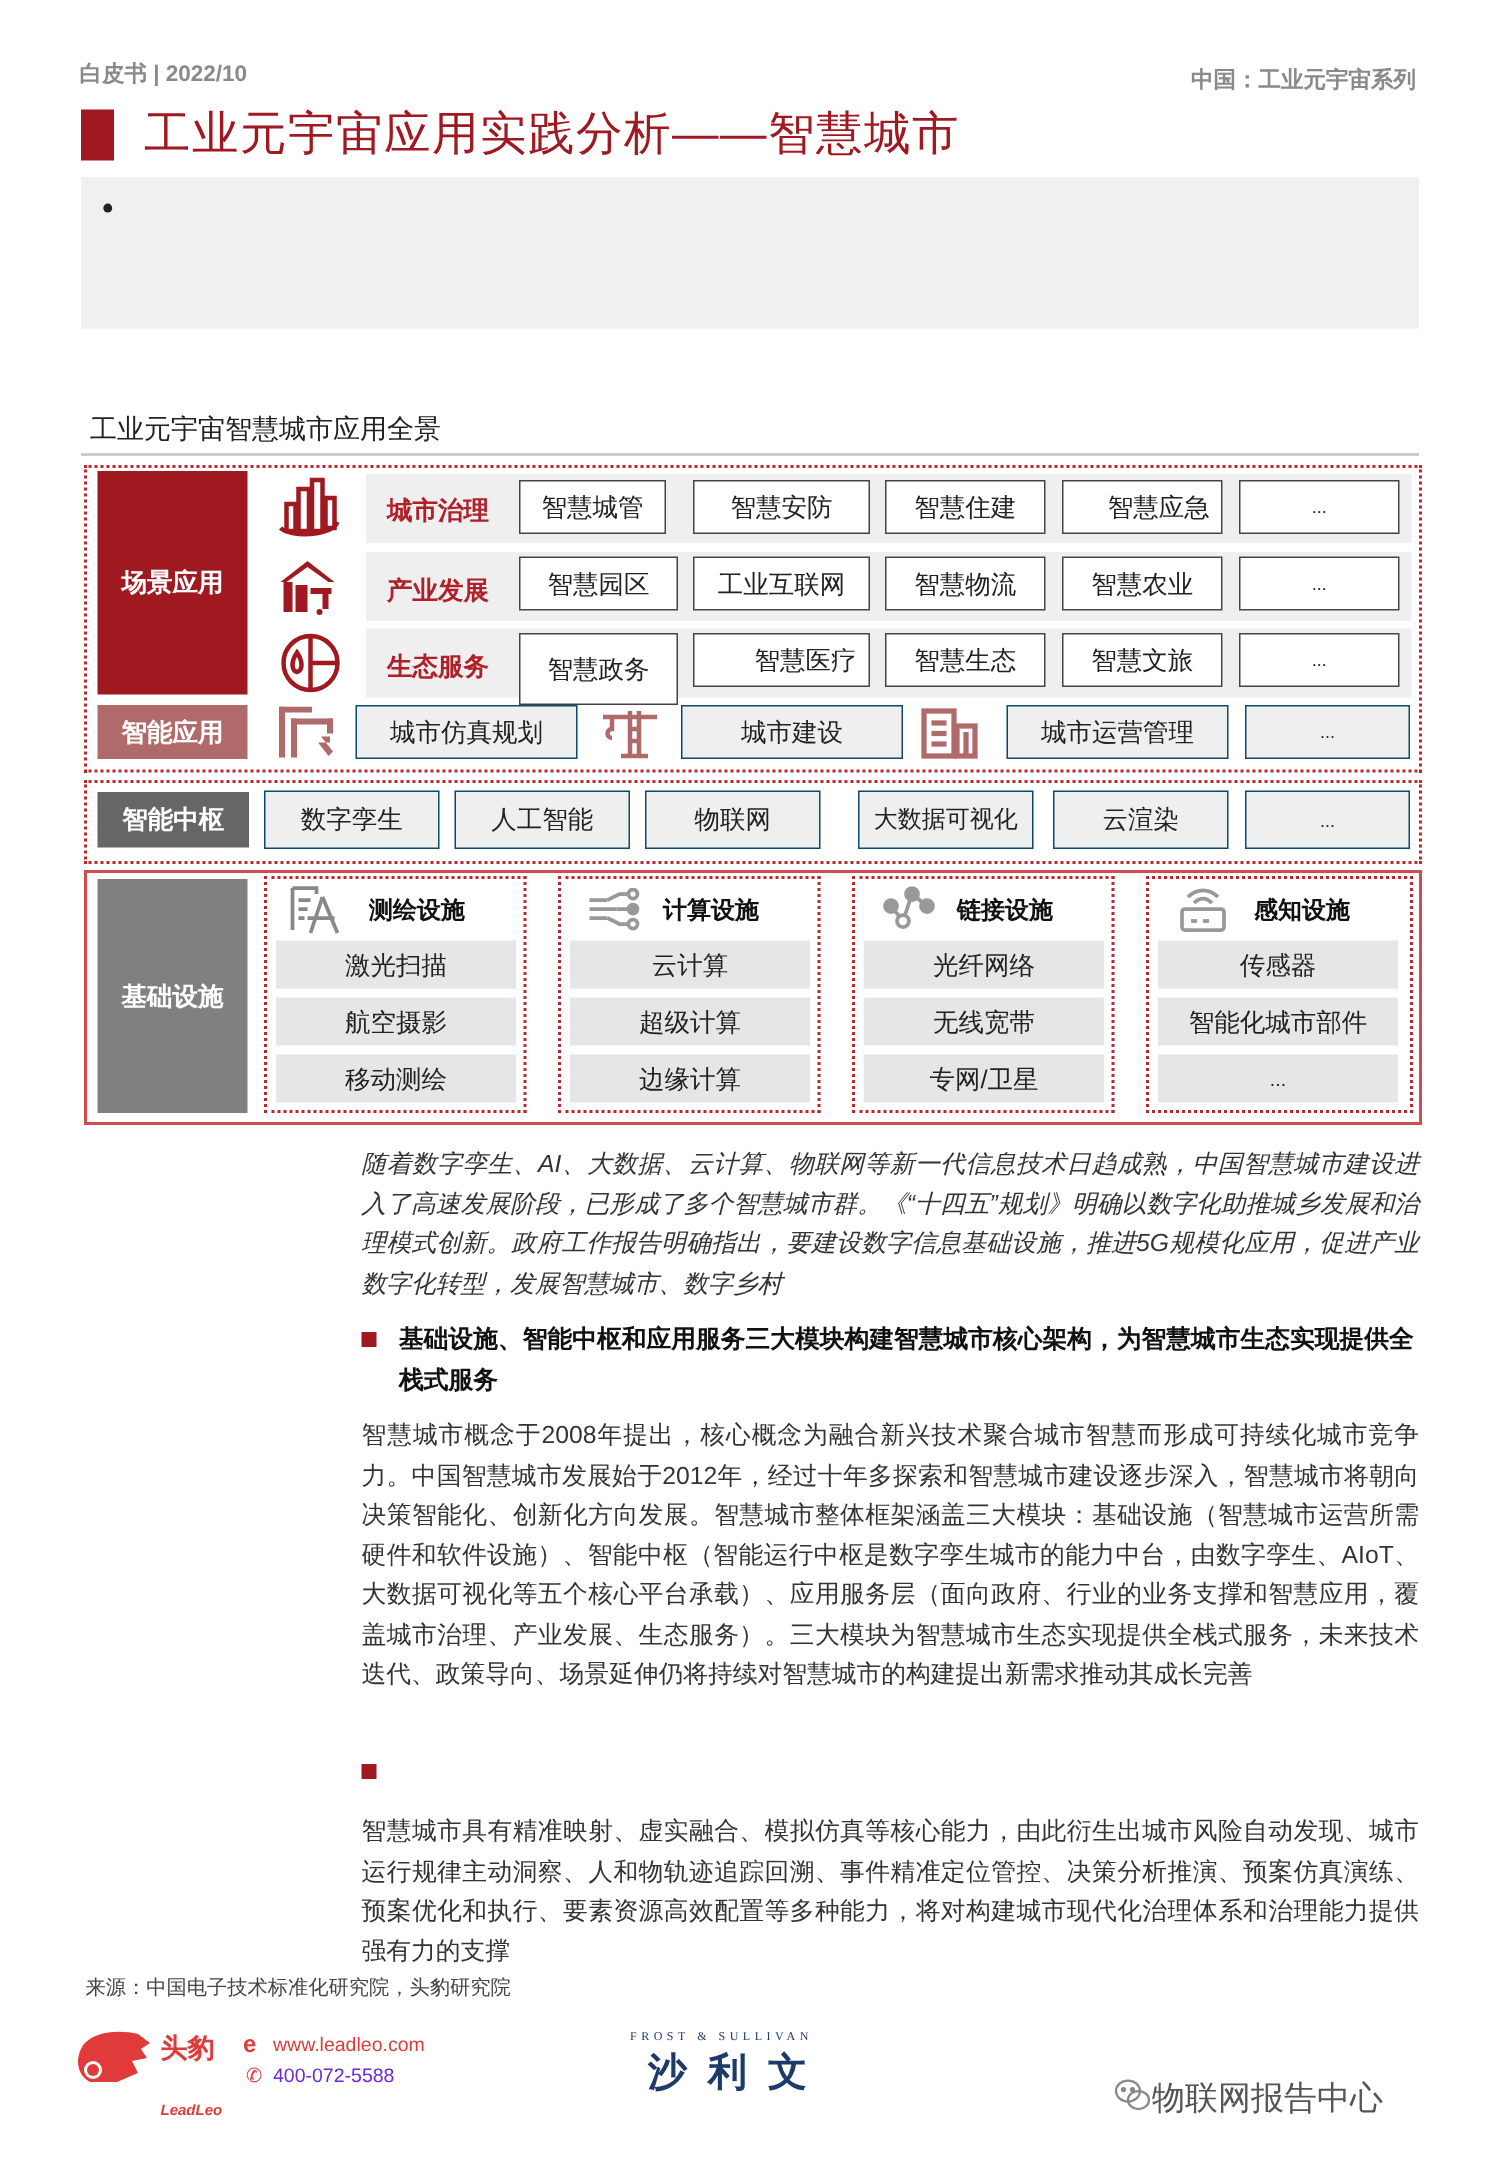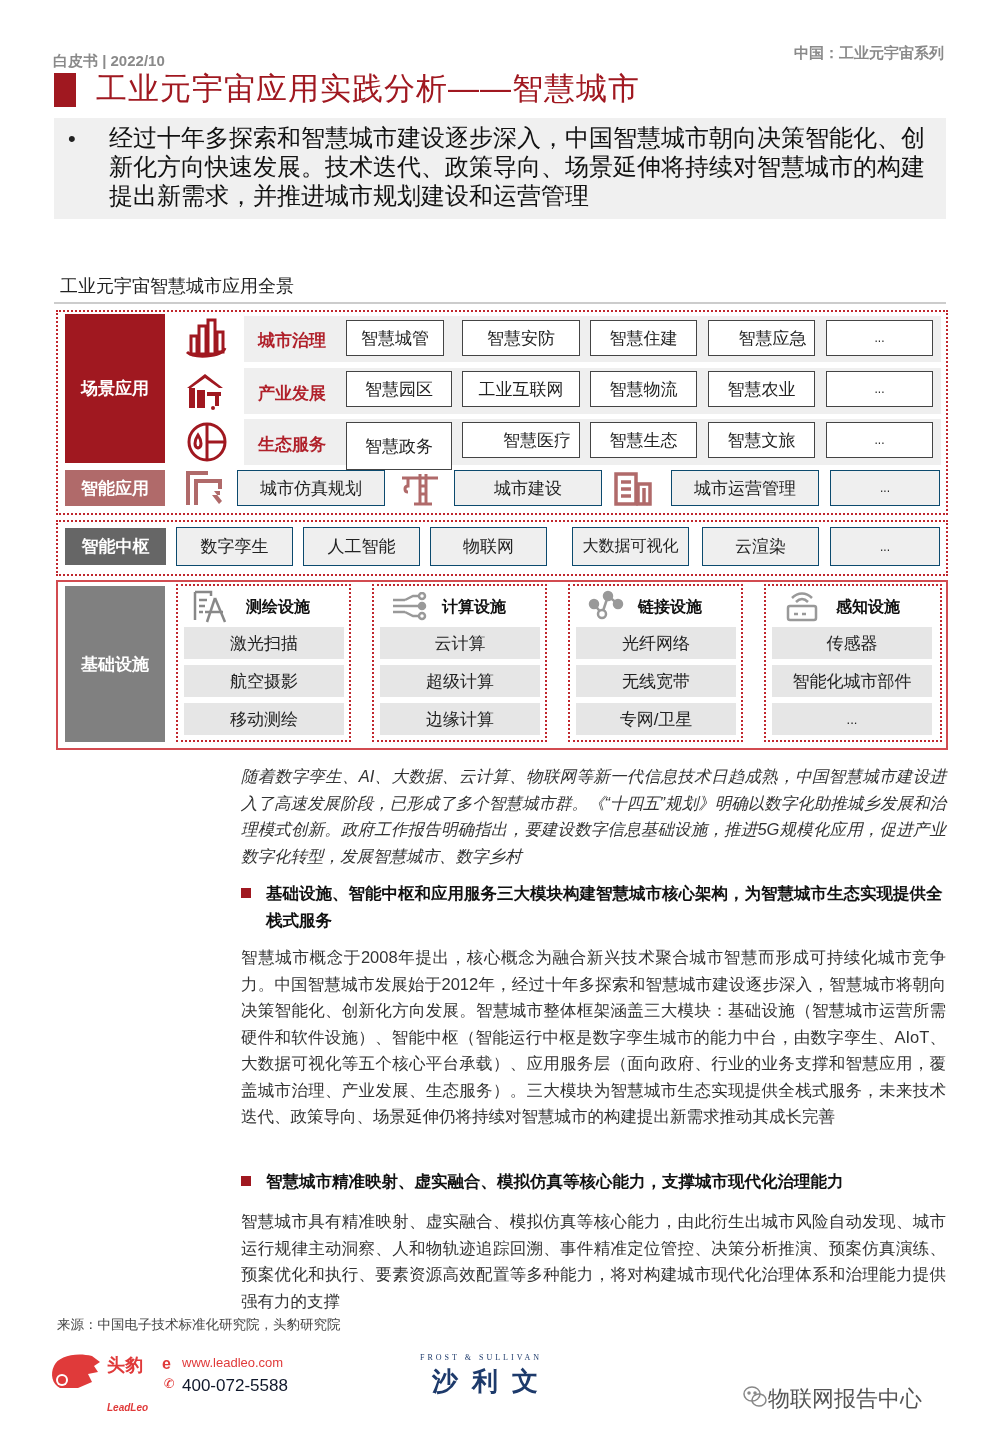--- a/index.html
+++ b/index.html
@@ -1,18 +1,18 @@
 <!DOCTYPE html>
 <html><head>
 <meta charset="utf-8">
 <style>
   * { box-sizing: border-box; margin: 0; padding: 0; }
   body { width: 1000px; height: 1444px; background: #fff; font-family: "Liberation Sans", "DejaVu Sans", sans-serif; color: #222; position: relative; overflow: hidden; }
   .abs { position: absolute; }
-  .hdr-left { left: 53px; top: 40px; font-size: 15px; font-weight: bold; color: #8a8a8a; margin-top: 12px; }
+  .hdr-left { left: 53px; top: 40px; font-size: 15px; font-weight: bold; color: #8a8a8a; }
   .hdr-right { right: 56px; top: 44px; font-size: 15px; font-weight: bold; color: #8a8a8a; }
   .title-bar { left: 54px; top: 73px; width: 22px; height: 34px; background: #a01820; }
   .title { left: 96px; top: 68px; font-size: 31px; color: #a01820; letter-spacing: 1px; }
   .summary { left: 54px; top: 118px; width: 892px; height: 101px; background: #f0f0f0; }
   .summary .bullet { position: absolute; left: 14px; top: 8px; font-size: 22px; }
   .summary .txt { position: absolute; left: 55px; top: 5px; width: 820px; font-size: 24px; line-height: 29px; color: #111; }
   .fig-title { left: 60px; top: 274px; font-size: 18px; color: #222; }
   .fig-rule { left: 54px; top: 302px; width: 892px; height: 2px; background: #ccc; }
 
   .dotbox { position: absolute; border: 2px dotted #c0272d; }
@@ -31,37 +31,36 @@
   .para { position: absolute; left: 241px; width: 705px; font-size: 16.5px; line-height: 26.5px; color: #333; text-align: justify; }
   .para.italic { font-style: italic; }
   .sub-h { position: absolute; left: 241px; width: 705px; font-size: 16.5px; line-height: 27px; font-weight: bold; color: #111; padding-left: 25px; }
   .sub-h .sq { position: absolute; left: 0; top: 8px; width: 10px; height: 10px; background: #a01820; }
   .source { left: 57px; top: 1316px; font-size: 13.5px; color: #444; }
 
   .footer-logo1 { left: 48px; top: 1352px; }
   .leadleo-name { left: 107px; top: 1353px; font-size: 18px; font-weight: bold; color: #e03a3a; }
   .leadleo-sub { left: 107px; top: 1378px; font-size: 10px; font-weight: bold; font-style: italic; color: #e03a3a; margin-top: 24px; }
   .leadleo-web { left: 182px; top: 1355px; font-size: 13px; color: #e03a3a; }
-  .leadleo-tel { left: 182px; top: 1376px; font-size: 17px; color: #0f172a; }
+  .leadleo-tel { left: 182px; top: 1376px; font-size: 13px; color: #6d28d9; }
   .frost-en { left: 420px; top: 1353px; font-size: 8px; letter-spacing: 3px; color: #1d3a6b; font-family: "Liberation Serif", serif; }
   .frost-cn { left: 432px; top: 1364px; font-size: 26px; font-weight: bold; letter-spacing: 14px; color: #1d3a6b; }
   .wechat { left: 768px; top: 1384px; font-size: 22px; color: #555; }
 </style>
 </head>
 <body>
 
 <div class="abs hdr-left">白皮书 | 2022/10</div>
 <div class="abs hdr-right">中国：工业元宇宙系列</div>
 
 <div class="abs title-bar"></div>
 <div class="abs title">工业元宇宙应用实践分析——智慧城市</div>
 
 <div class="abs summary">
   <span class="bullet">•</span>
-  <div class="txt">经过十年多探索和智慧城市建设逐步深入，中国智慧城市朝向决策智能化、创新化方向快速发展。技术迭代、政策导向、场景延伸将持续对智慧城市的构建提出新需求，并推进城市规划建设和运营管理</div>
 </div>
 
 <div class="abs fig-title">工业元宇宙智慧城市应用全景</div>
 <div class="abs fig-rule"></div>
 
 <div class="dotbox" style="left:56px;top:310px;width:892px;height:205px;"></div>
 
 <div class="lbl-block" style="left:65px;top:314px;width:100px;height:149px;background:#a01820;">场景应用</div>
 <div class="lbl-block" style="left:65px;top:470px;width:100px;height:36px;background:#b06a6a;">智能应用</div>
 
@@ -236,21 +235,20 @@
 <div class="para italic" style="top:763px;">随着数字孪生、AI、大数据、云计算、物联网等新一代信息技术日趋成熟，中国智慧城市建设进入了高速发展阶段，已形成了多个智慧城市群。《“十四五”规划》明确以数字化助推城乡发展和治理模式创新。政府工作报告明确指出，要建设数字信息基础设施，推进5G规模化应用，促进产业数字化转型，发展智慧城市、数字乡村</div>
 
 <div class="sub-h" style="top:880px;">
   <span class="sq"></span>
   <span>基础设施、智能中枢和应用服务三大模块构建智慧城市核心架构，为智慧城市生态实现提供全栈式服务</span>
 </div>
 <div class="para" style="top:944px;">智慧城市概念于2008年提出，核心概念为融合新兴技术聚合城市智慧而形成可持续化城市竞争力。中国智慧城市发展始于2012年，经过十年多探索和智慧城市建设逐步深入，智慧城市将朝向决策智能化、创新化方向发展。智慧城市整体框架涵盖三大模块：基础设施（智慧城市运营所需硬件和软件设施）、智能中枢（智能运行中枢是数字孪生城市的能力中台，由数字孪生、AIoT、大数据可视化等五个核心平台承载）、应用服务层（面向政府、行业的业务支撑和智慧应用，覆盖城市治理、产业发展、生态服务）。三大模块为智慧城市生态实现提供全栈式服务，未来技术迭代、政策导向、场景延伸仍将持续对智慧城市的构建提出新需求推动其成长完善</div>
 
 <div class="sub-h" style="top:1168px;">
   <span class="sq"></span>
-  <span>智慧城市精准映射、虚实融合、模拟仿真等核心能力，支撑城市现代化治理能力</span>
 </div>
 <div class="para" style="top:1208px;">智慧城市具有精准映射、虚实融合、模拟仿真等核心能力，由此衍生出城市风险自动发现、城市运行规律主动洞察、人和物轨迹追踪回溯、事件精准定位管控、决策分析推演、预案仿真演练、预案优化和执行、要素资源高效配置等多种能力，将对构建城市现代化治理体系和治理能力提供强有力的支撑</div>
 
 <div class="abs source">来源：中国电子技术标准化研究院，头豹研究院</div>
 
 <div class="abs footer-logo1">
   <svg width="56" height="40" viewBox="0 0 56 40" fill="#e03a3a">
     <path d="M6 14 C10 4 28 0 44 4 L52 10 L46 14 L50 20 L40 22 L44 30 L30 36 L12 36 C4 32 2 22 6 14 Z"></path>
     <circle cx="14" cy="28" r="6" fill="#fff"></circle>
     <circle cx="14" cy="28" r="4"></circle>

